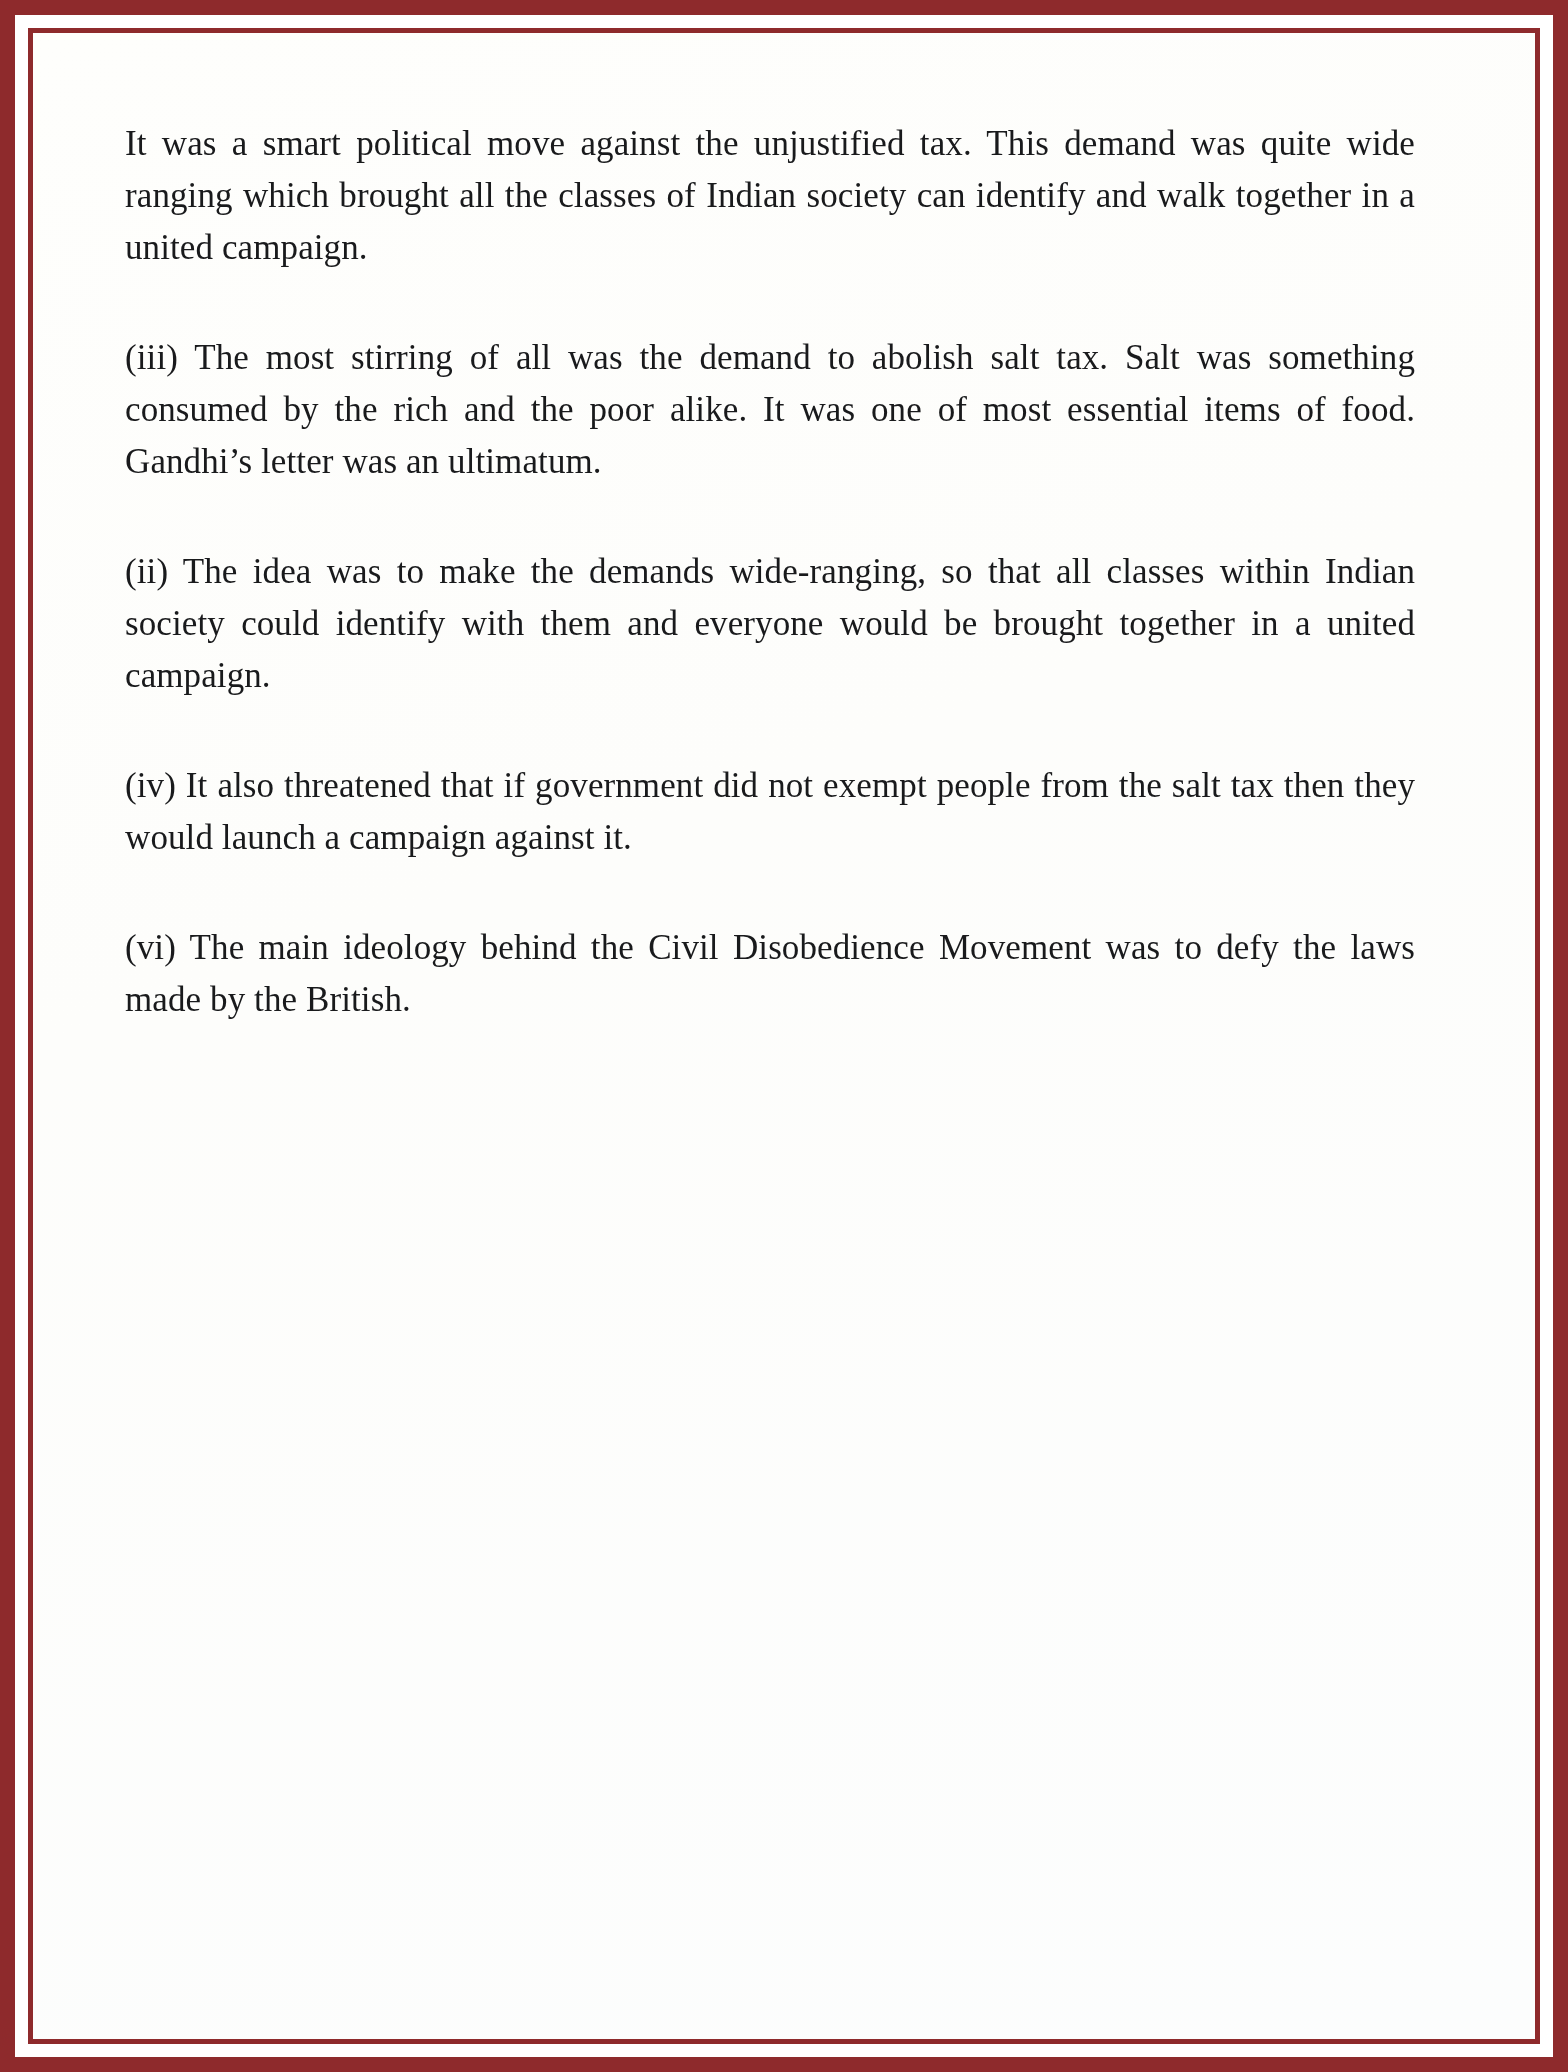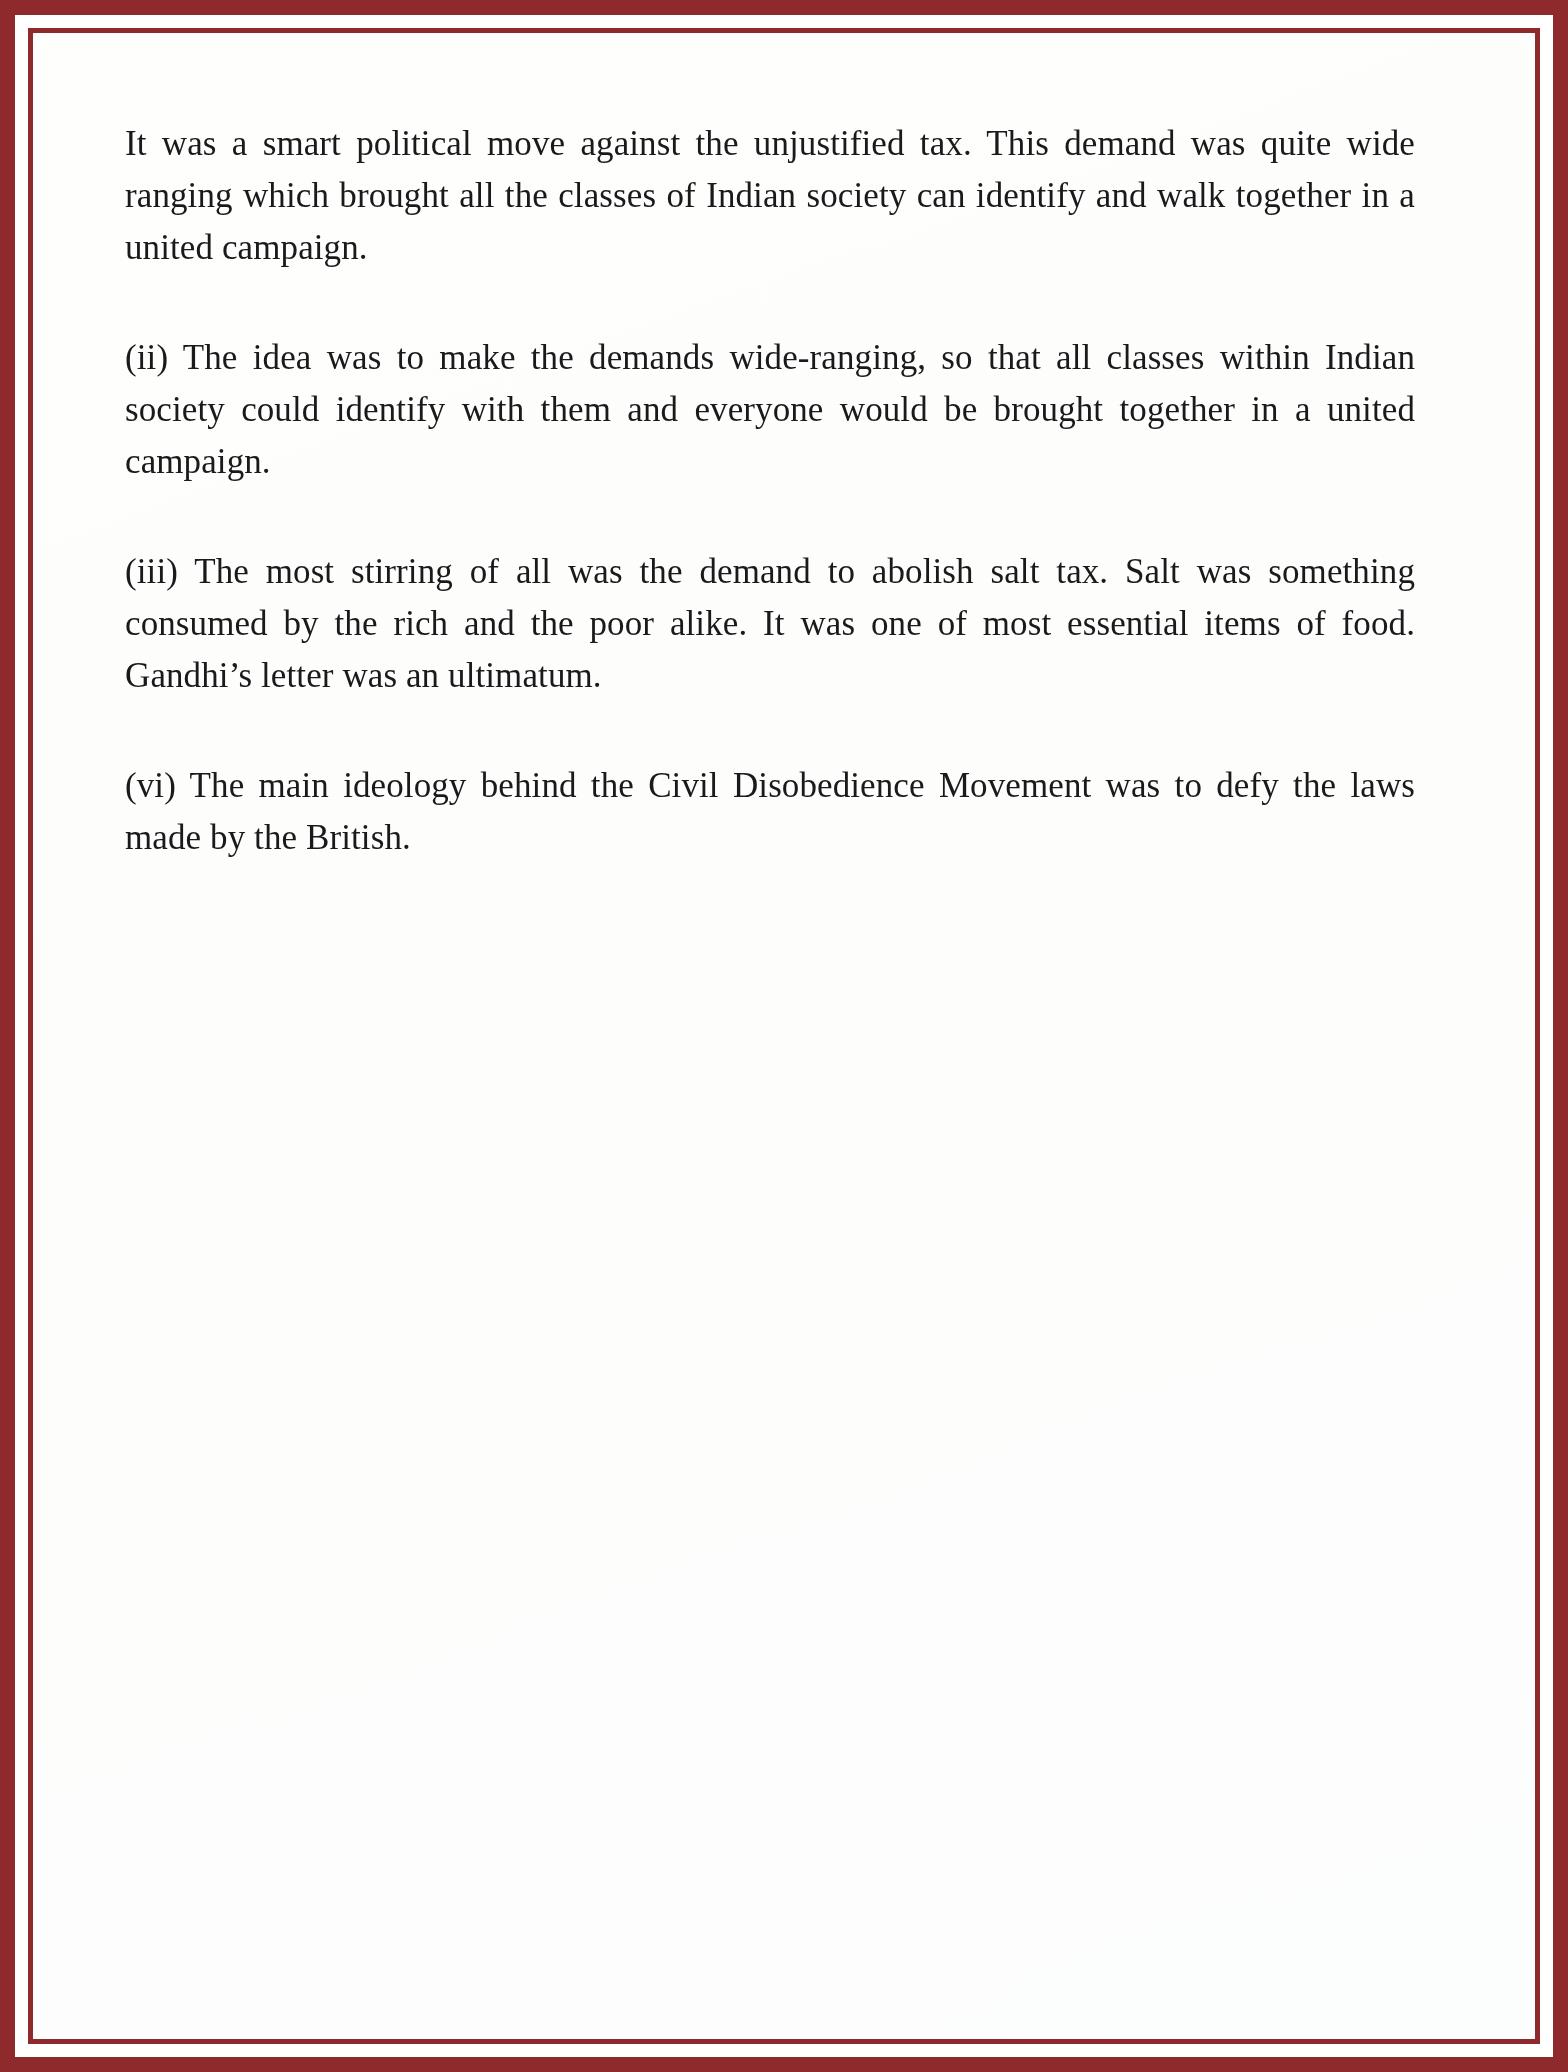--- a/index.html
+++ b/index.html
@@ -91,24 +91,25 @@
 
 <div class="page">
 
   <div class="paper"></div>
 
   <div class="content">
 
     <p class="para">It was a smart political move against the unjustified tax. This demand was quite wide ranging which brought all the classes of Indian society can identify and walk together in a united campaign.</p>
 
 
+    <p class="para">(iii) The most stirring of all was the demand to abolish salt tax. Salt was something consumed by the rich and the poor alike. It was one of most essential items of food. Gandhi’s letter was an ultimatum.</p>
+
     <p class="para">(ii) The idea was to make the demands wide-ranging, so that all classes within Indian society could identify with them and everyone would be brought together in a united campaign.</p>
 
-    <p class="para">(iii) The most stirring of all was the demand to abolish salt tax. Salt was something consumed by the rich and the poor alike. It was one of most essential items of food. Gandhi’s letter was an ultimatum.</p>
-
+    <p class="para">(iv) It also threatened that if government did not exempt people from the salt tax then they would launch a campaign against it.</p>
 
 
     <p class="para">(vi) The main ideology behind the Civil Disobedience Movement was to defy the laws made by the British.</p>
 
   </div>
 
   <div class="border-outer"></div>
   <div class="border-gap"></div>
   <div class="border-inner"></div>
 

